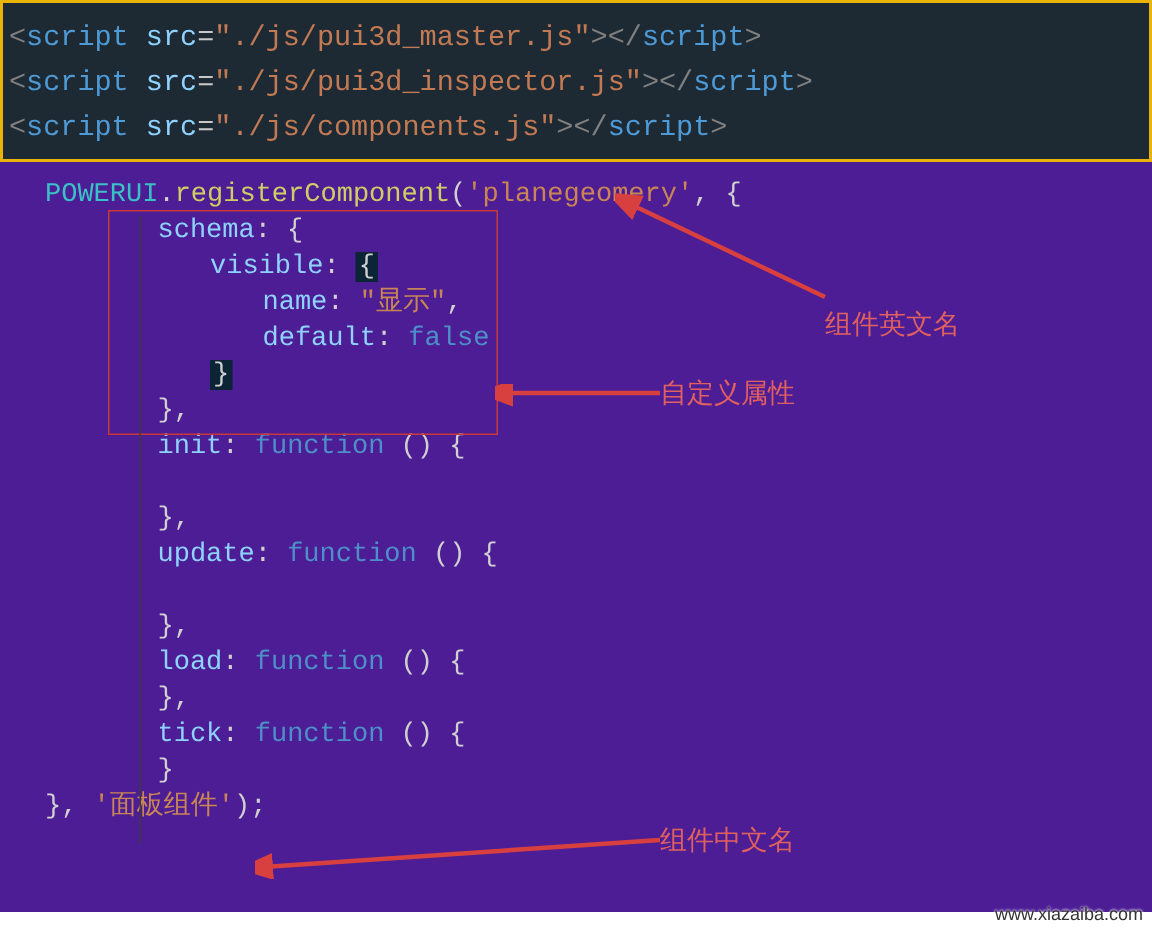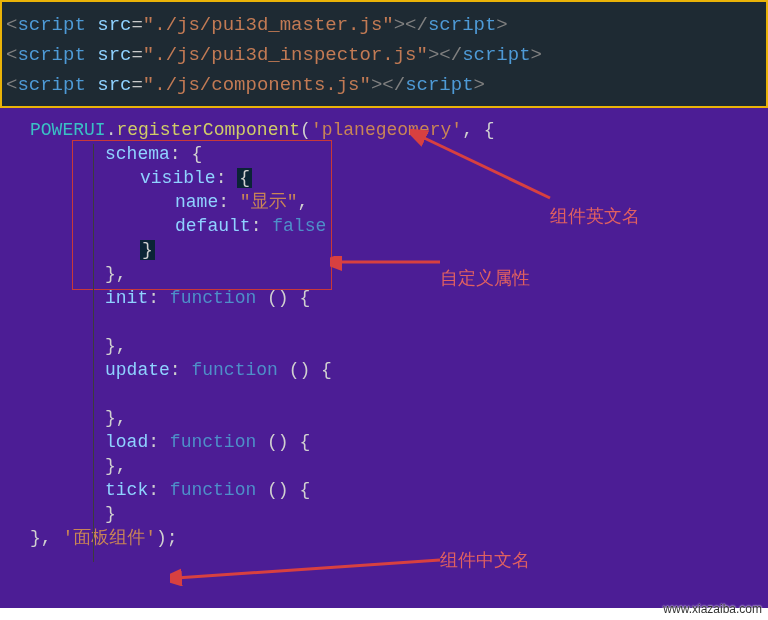--- a/index.html
+++ b/index.html
@@ -132,21 +132,21 @@
   <div class="code-line"><span class="gutter"></span><span class="c-key">tick</span><span class="c-plain">: </span><span class="c-kw">function</span><span class="c-plain"> () {</span></div>
   <div class="code-line"><span class="gutter"></span><span class="c-plain">}</span></div>
 
   <div class="code-line"><span class="c-plain">}, </span><span class="c-str">'面板组件'</span><span class="c-plain">);</span></div>
 
   <div class="red-box" style="left:72px; top:32px; width:258px; height:148px;"></div>
 
   <div style="position:absolute; left:93px; top:36px; bottom:46px; width:0; border-left:1px solid #3c3c3c;"></div>
 
   <div class="annotation" style="left:550px; top:96px;">组件英文名</div>
-  <div class="annotation" style="left:440px; top:158px;">自定义属性</div>
+  <div class="annotation" style="left:440px; top:142px;">自定义属性</div>
   <div class="annotation" style="left:440px; top:440px;">组件中文名</div>
 
   <svg class="arrow-svg" style="left:410px; top:20px;" width="160" height="80">
     <defs>
         <marker id="ah1" markerWidth="10" markerHeight="10" refX="2" refY="3" orient="auto">
           <path d="M0,0 L0,6 L8,3 z" fill="#d84040"></path>
         </marker>
       </defs>
     <line x1="140" y1="70" x2="10" y2="8" stroke="#d84040" stroke-width="3" marker-end="url(#ah1)"></line>
   </svg>

